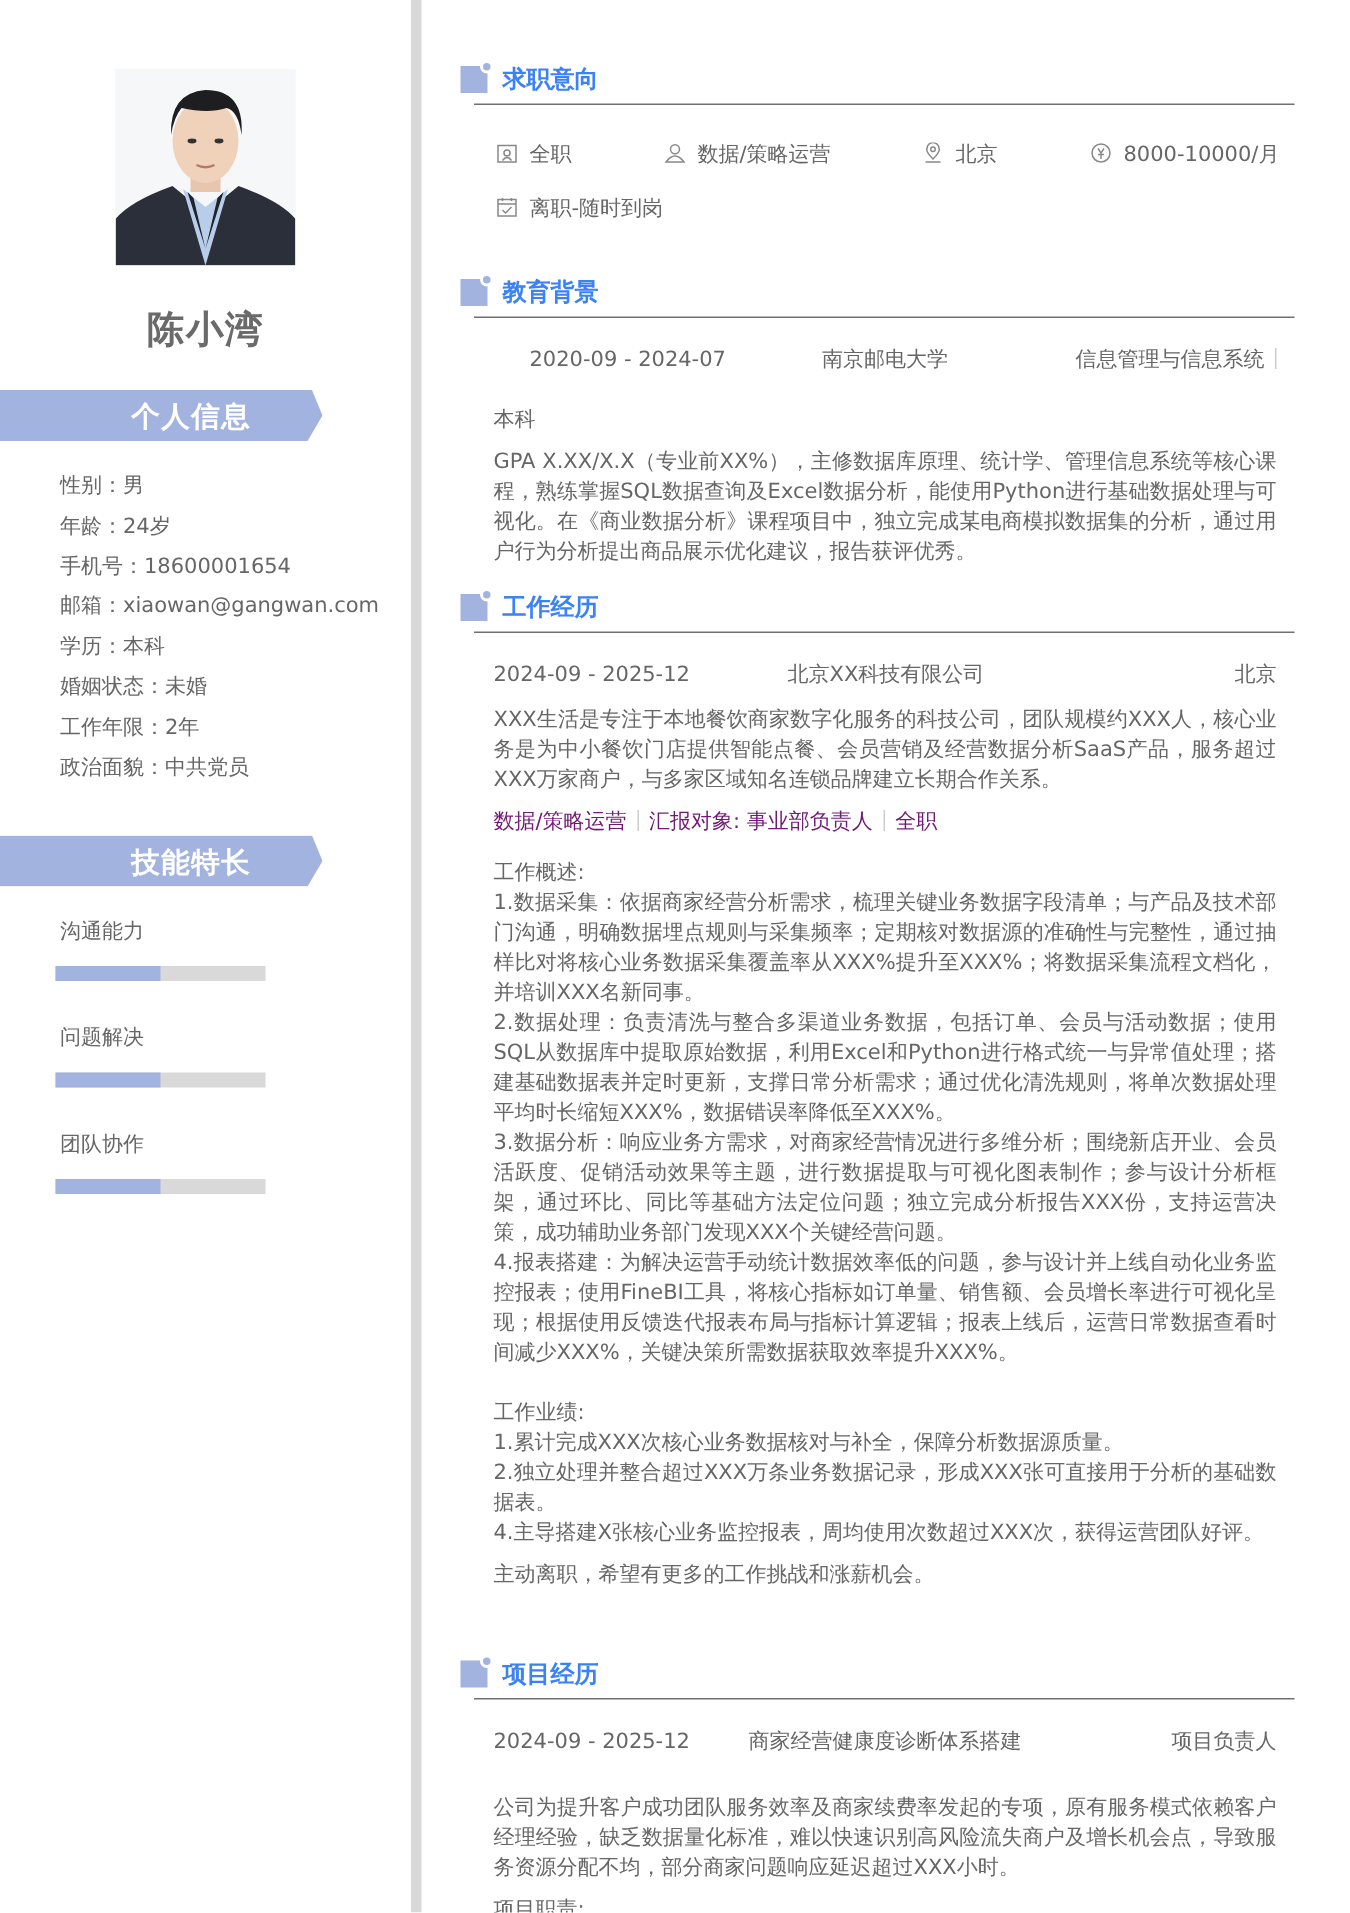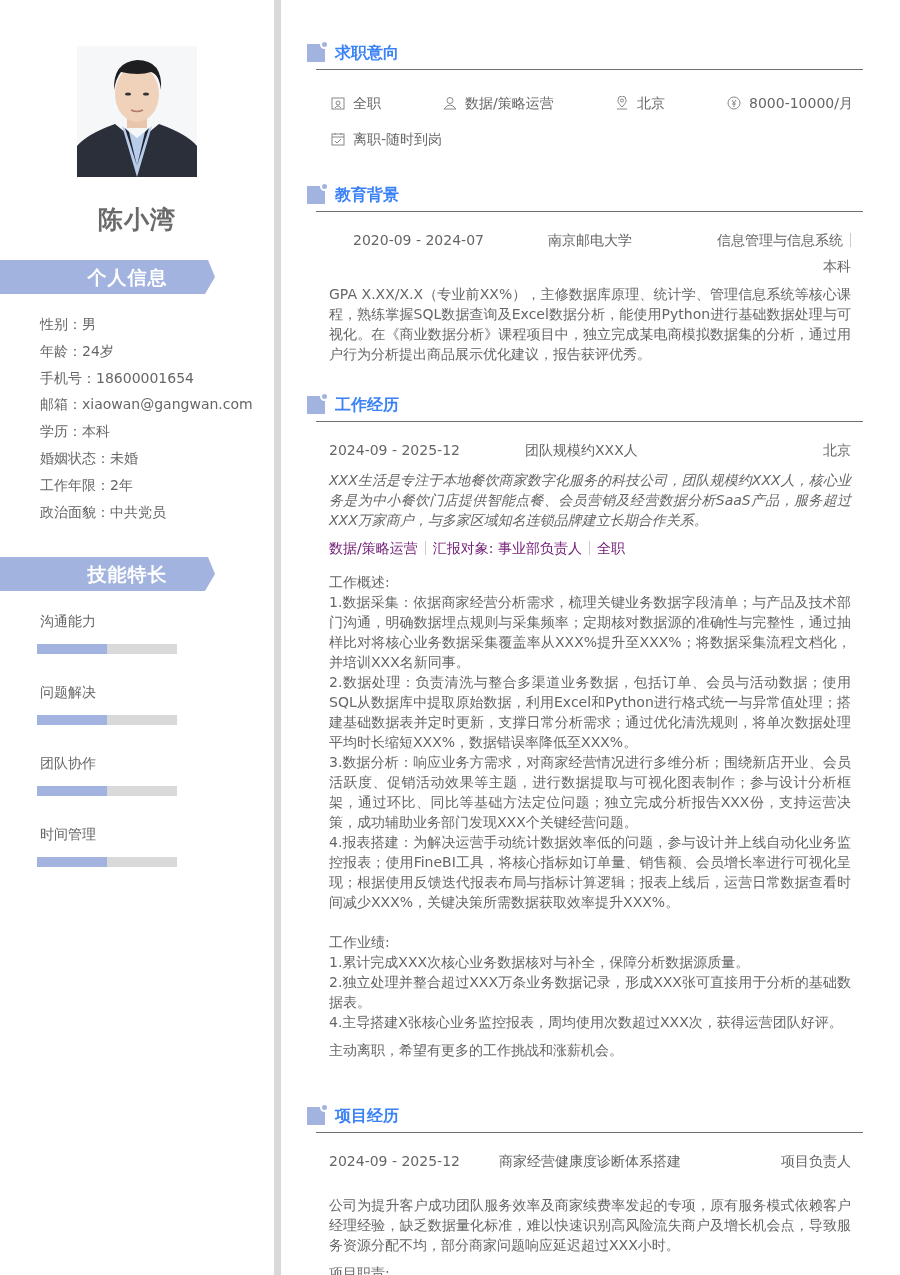--- a/index.html
+++ b/index.html
@@ -88,26 +88,20 @@
       <div class="skill-bar">
           <div class="skill-fill" style="width: 50%;"></div>
         </div>
     </div>
     <div class="skill">
       <div class="skill-label">团队协作</div>
       <div class="skill-bar">
           <div class="skill-fill" style="width: 50%;"></div>
         </div>
     </div>
-    <div class="skill">
-      <div class="skill-label">时间管理</div>
-      <div class="skill-bar">
-          <div class="skill-fill" style="width: 50%;"></div>
-        </div>
-    </div>
   </div>
 </div>
 <div class="sidebar-rule"></div>
 
 <div class="main">
 
   <div class="section-title" style="top:42px;">
     <div class="sec-icon">
         <div class="sq"></div>
         <div class="dot"></div>
@@ -157,39 +151,39 @@
       </div>
     <div class="sec-label">教育背景</div>
     <div class="sec-line"></div>
   </div>
   <div class="content" style="top:230px;">
     <div class="row3" style="position:relative;">
       <span style="left:0;margin-left:24px;">2020-09 - 2024-07</span>
       <span style="left:219px;">南京邮电大学</span>
       <span style="right:0;"><span style="position:static;">信息管理与信息系统</span><span class="sep" style="position:static; margin-right:0;"></span></span>
     </div>
-    <div style="text-align:right; line-height:20px; margin-top:6px;">本科</div>
+    <div style="text-align:left; line-height:20px; margin-top:20px;">本科</div>
     <div class="para" style="margin-top:8px;">GPA X.XX/X.X（专业前XX%），主修数据库原理、统计学、管理信息系统等核心课程，熟练掌握SQL数据查询及Excel数据分析，能使用Python进行基础数据处理与可视化。在《商业数据分析》课程项目中，独立完成某电商模拟数据集的分析，通过用户行为分析提出商品展示优化建议，报告获评优秀。</div>
   </div>
 
   <div class="section-title" style="top:394px;">
     <div class="sec-icon">
         <div class="sq"></div>
         <div class="dot"></div>
       </div>
     <div class="sec-label">工作经历</div>
     <div class="sec-line"></div>
   </div>
   <div class="content" style="top:440px;">
     <div class="row3" style="position:relative;">
       <span style="left:0;">2024-09 - 2025-12</span>
-      <span style="left:196px;">团队规模约XXX人</span>
+      <span style="left:196px;">北京XX科技有限公司</span>
       <span style="right:0;">北京</span>
     </div>
-    <div class="para" style="margin-top:10px;font-style:italic;">XXX生活是专注于本地餐饮商家数字化服务的科技公司，团队规模约XXX人，核心业务是为中小餐饮门店提供智能点餐、会员营销及经营数据分析SaaS产品，服务超过XXX万家商户，与多家区域知名连锁品牌建立长期合作关系。</div>
+    <div class="para" style="margin-top:10px;">XXX生活是专注于本地餐饮商家数字化服务的科技公司，团队规模约XXX人，核心业务是为中小餐饮门店提供智能点餐、会员营销及经营数据分析SaaS产品，服务超过XXX万家商户，与多家区域知名连锁品牌建立长期合作关系。</div>
     <div class="tags" style="margin-top:8px;">
       <span>数据/策略运营</span><span class="sep"></span><span>汇报对象: 事业部负责人</span><span class="sep"></span><span>全职</span>
     </div>
     <div class="para" style="margin-top:14px;">工作概述:</div>
     <div class="para">1.数据采集：依据商家经营分析需求，梳理关键业务数据字段清单；与产品及技术部门沟通，明确数据埋点规则与采集频率；定期核对数据源的准确性与完整性，通过抽样比对将核心业务数据采集覆盖率从XXX%提升至XXX%；将数据采集流程文档化，并培训XXX名新同事。</div>
     <div class="para">2.数据处理：负责清洗与整合多渠道业务数据，包括订单、会员与活动数据；使用SQL从数据库中提取原始数据，利用Excel和Python进行格式统一与异常值处理；搭建基础数据表并定时更新，支撑日常分析需求；通过优化清洗规则，将单次数据处理平均时长缩短XXX%，数据错误率降低至XXX%。</div>
     <div class="para">3.数据分析：响应业务方需求，对商家经营情况进行多维分析；围绕新店开业、会员活跃度、促销活动效果等主题，进行数据提取与可视化图表制作；参与设计分析框架，通过环比、同比等基础方法定位问题；独立完成分析报告XXX份，支持运营决策，成功辅助业务部门发现XXX个关键经营问题。</div>
     <div class="para">4.报表搭建：为解决运营手动统计数据效率低的问题，参与设计并上线自动化业务监控报表；使用FineBI工具，将核心指标如订单量、销售额、会员增长率进行可视化呈现；根据使用反馈迭代报表布局与指标计算逻辑；报表上线后，运营日常数据查看时间减少XXX%，关键决策所需数据获取效率提升XXX%。</div>
     <div class="para" style="margin-top:20px;">工作业绩:</div>
     <div class="para">1.累计完成XXX次核心业务数据核对与补全，保障分析数据源质量。</div>

